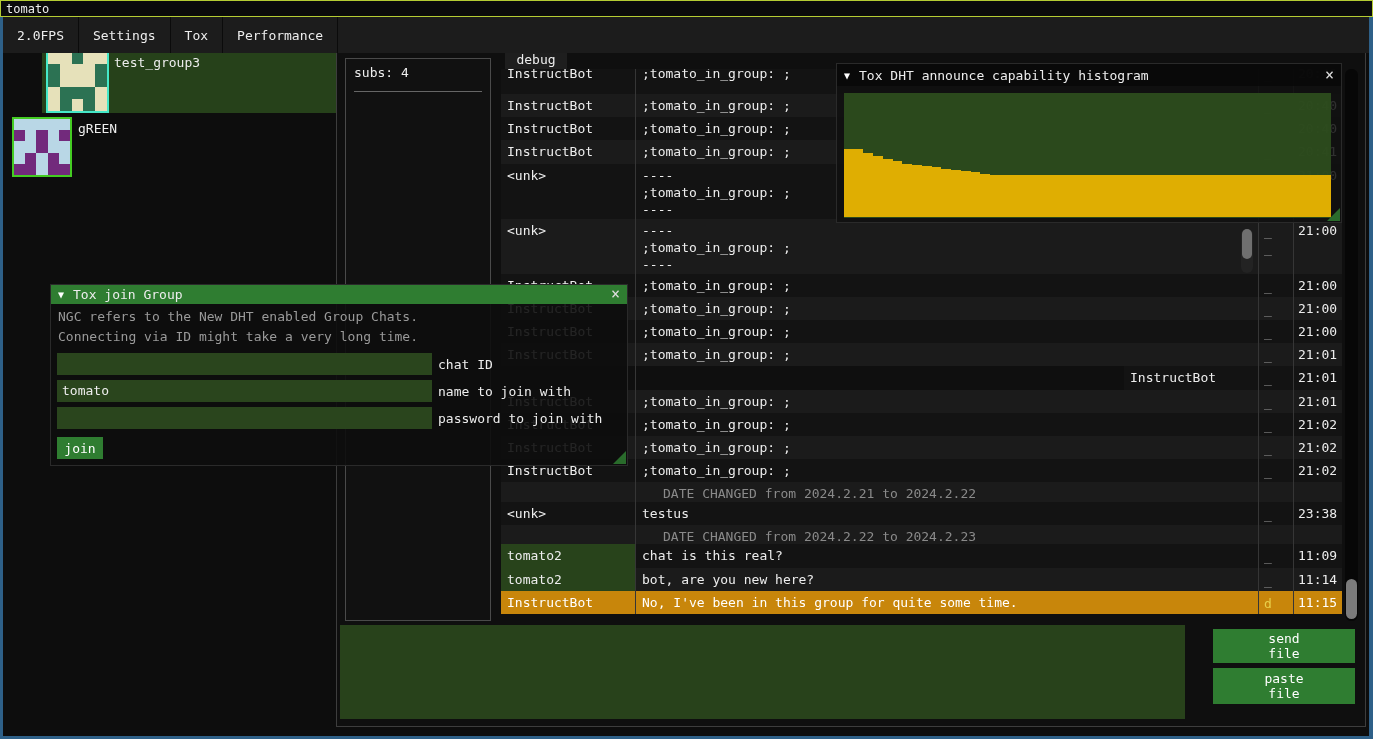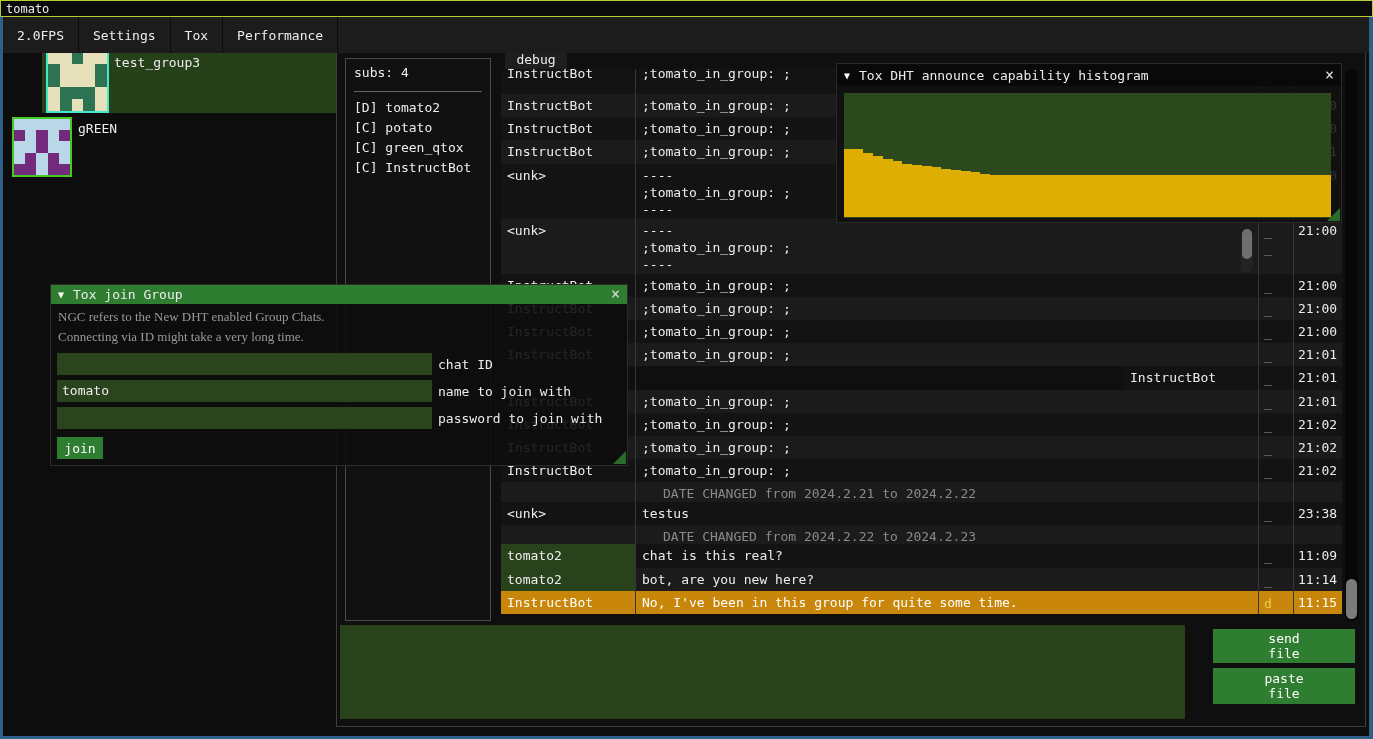--- a/index.html
+++ b/index.html
@@ -89,21 +89,21 @@
           border-left:13px solid transparent; border-bottom:13px solid #2f7d31; opacity:.85; }
 
   .hist-win { left:836px; top:63px; width:506px; height:160px; background:rgba(16,16,16,0.86); z-index:30; }
   .hist-win .fwin-title { height:22px; background:rgba(9,9,9,0.95); }
   .hist-plot { position:absolute; left:7px; top:29px; width:487px; height:125px;
                background:rgba(45,77,29,0.93); display:flex; align-items:flex-end; padding-bottom:1px; }
   .hbar { flex:1 1 0; }
 
   .join-win { left:50px; top:284px; width:578px; height:182px; background:rgba(13,13,13,0.9); z-index:31; }
   .join-win .fwin-title { background:#2f7d31; }
-  .join-desc { color:#9a9a9a; padding:3px 7px 0 7px; line-height:20px;font-family:Liberation Serif, serif; }
+  .join-desc { color:#9a9a9a; padding:3px 7px 0 7px; line-height:20px; }
   .join-fields { padding:6px 0 0 6px; }
   .jrow { display:flex; align-items:center; margin-bottom:5px; height:22px; }
   .jinput { width:375px; height:22px; background:#2a451d; padding:2px 5px; line-height:18px;
             white-space:nowrap; overflow:hidden; }
   .jlabel { margin-left:6px; white-space:nowrap; }
   .join-btn { margin:3px 0 0 6px; width:46px; height:22px; background:#2f7d31; color:#fff;
               border:none; font-family:"DejaVu Sans Mono", monospace; font-size:13px; cursor:pointer; }
 </style>
 </head>
 <body>
@@ -180,26 +180,20 @@
         <div style="background: rgb(114, 42, 124);"></div>
       </div>
     <div class="group-label" style="top:6px;">gREEN</div>
   </div>
 
   <div class="main-panel">
 
     <div class="member-panel">
       <div class="members-header">subs: 4</div>
       <div class="mp-sep"></div>
-      <div>
-          <div class="member">[D] tomato2</div>
-          <div class="member">[C] potato</div>
-          <div class="member">[C] green_qtox</div>
-          <div class="member">[C] InstructBot</div>
-        </div>
     </div>
 
     <div class="tab">
       <span>debug</span>
     </div>
 
     <div class="chat-table">
       <div class="chat-rows">
           <div class="crow k-normal clipped">
             <div class="c-name">InstructBot</div>

